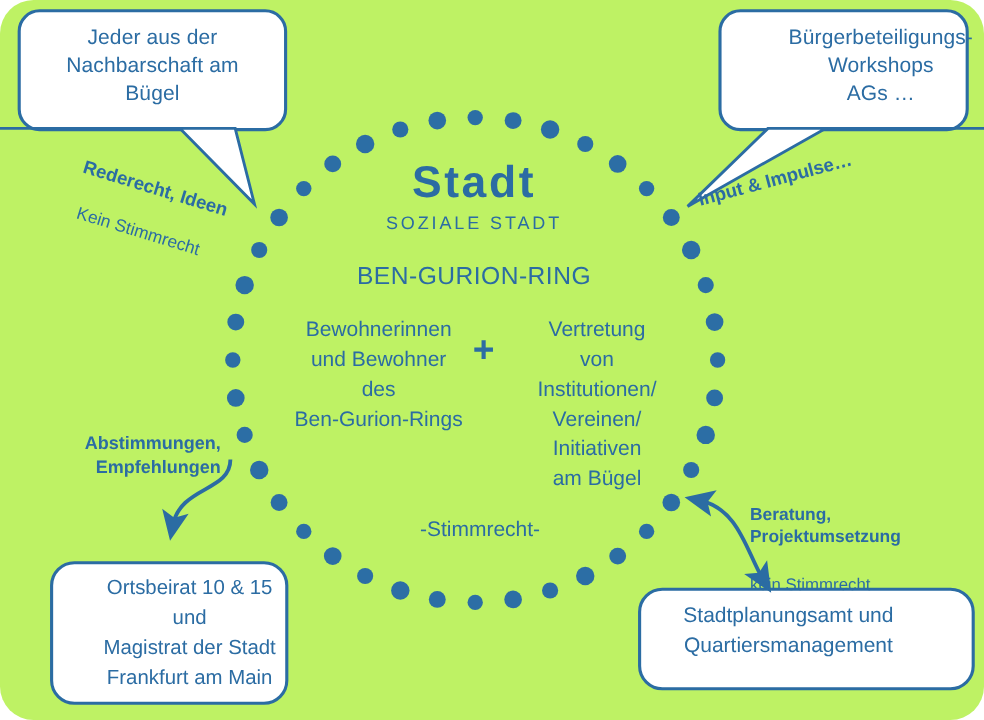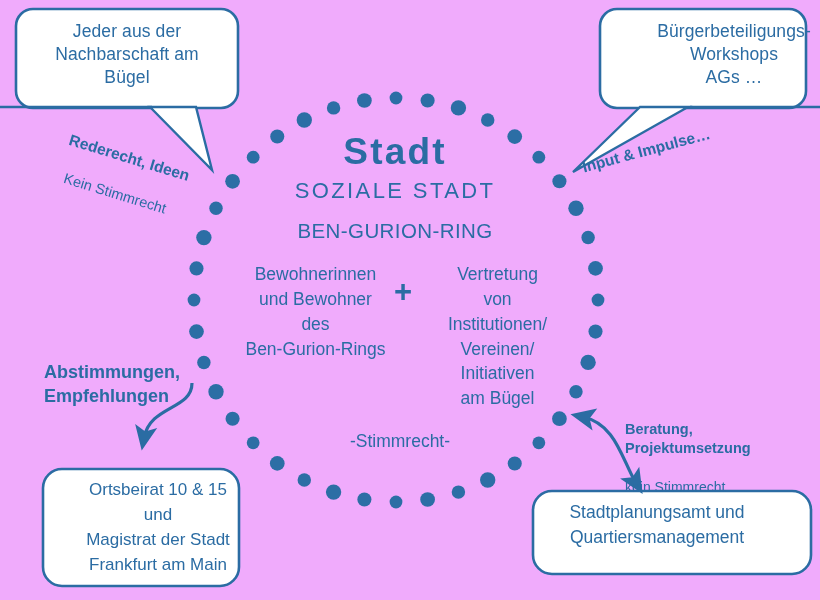--- a/index.html
+++ b/index.html
@@ -8,22 +8,23 @@
     padding: 0;
     background: #ffffff;
   }
   body {
     font-family: "Liberation Sans", sans-serif;
   }
   #stage {
     position: relative;
     width: 820px;
     height: 600px;
-    background: #f0abfc;
+    background: #bef264;
     overflow: hidden;
+    border-radius: 28px;
   }
   #vec {
     position: absolute;
     left: 0;
     top: 0;
     width: 820px;
     height: 600px;
   }
 
   
@@ -49,21 +50,21 @@
 
   
   #ring-title {
     left: 245px; top: 128px; width: 300px;
     font-size: 37px;
     font-weight: bold;
     letter-spacing: 2.2px;
   }
   #ring-sub1 {
     left: 245px; top: 177px; width: 300px;
-    font-size: 22px;
+    font-size: 15px;
     letter-spacing: 2.4px;
   }
   #ring-sub2 {
     left: 245px; top: 218px; width: 300px;
     font-size: 20.5px;
     letter-spacing: 0.4px;
   }
 
   
   .col {
@@ -107,24 +108,24 @@
     font-size: 15.5px;
     font-weight: bold;
     text-align: left;
   }
 
   
   #ann-abstimmungen {
     position: absolute;
     left: 44px; top: 360px; width: 140px;
     color: #2b6ca3;
-    font-size: 18px;
+    font-size: 15px;
     font-weight: bold;
     line-height: 1.35;
-    text-align: left;
+    text-align: right;
     white-space: pre-line;
   }
   #ann-beratung {
     position: absolute;
     left: 625px; top: 400px; width: 170px;
     color: #2b6ca3;
     font-size: 14.5px;
     line-height: 1.35;
     text-align: left;
     white-space: pre-line;

